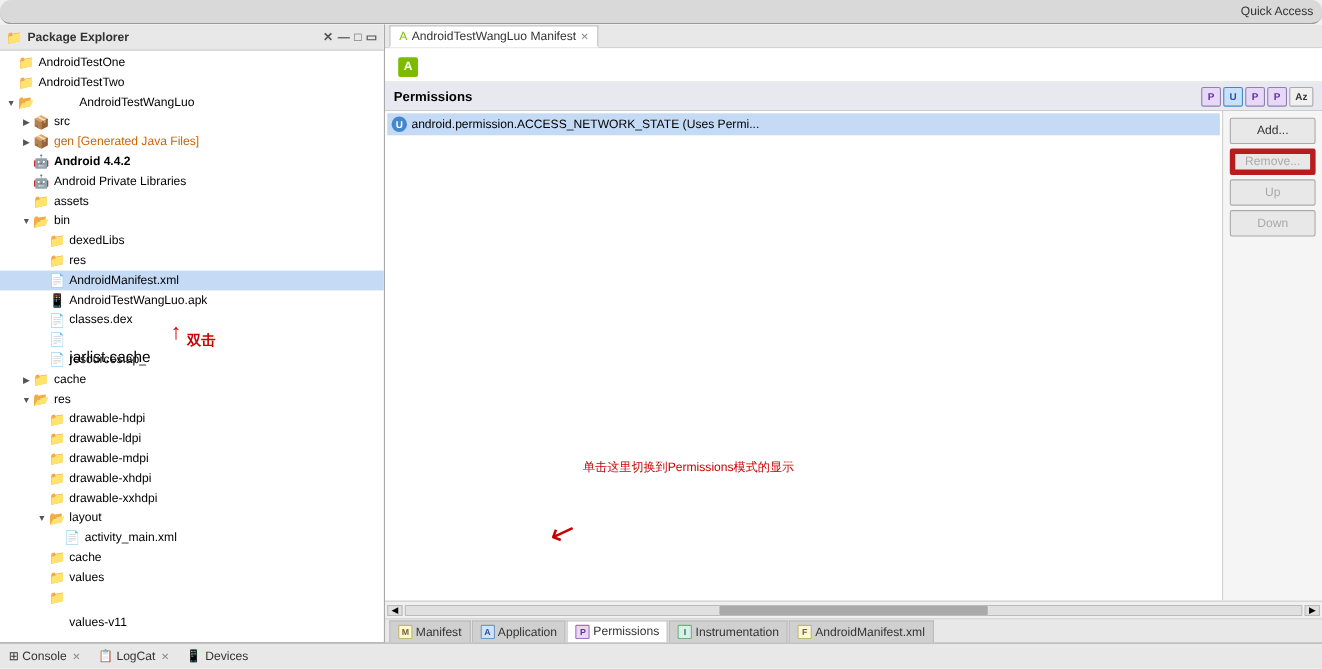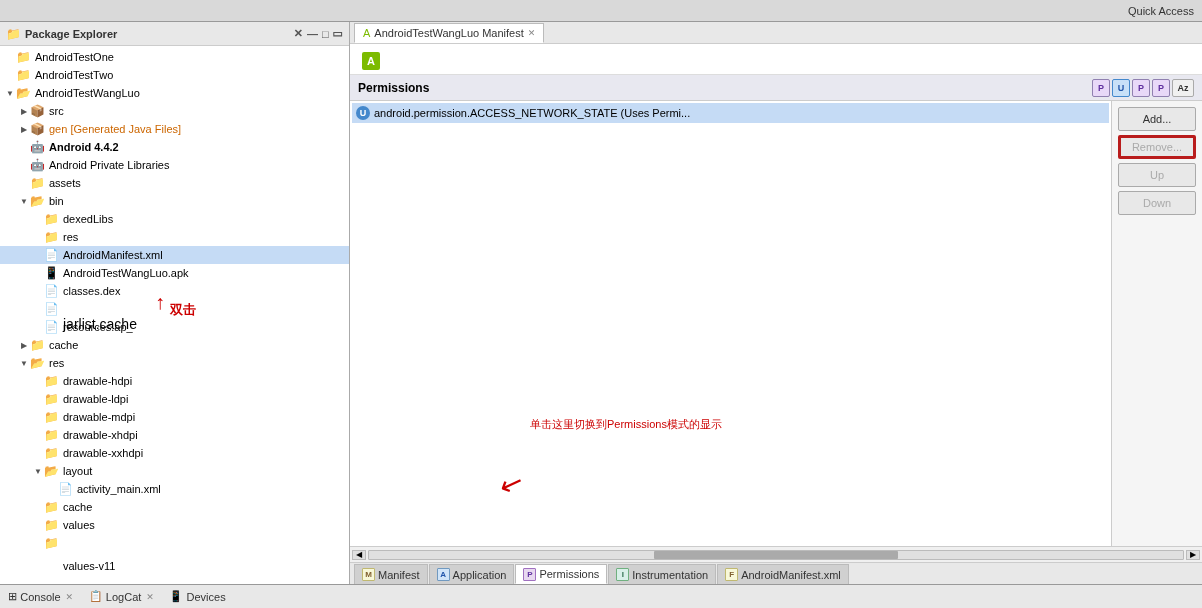--- a/index.html
+++ b/index.html
@@ -12,21 +12,21 @@
       overflow: hidden;
       display: flex;
       flex-direction: column;
     }
   </style>
 </head>
 <body>
 
 <div style="display:flex; flex-direction:column; width:1202px; height:608px; background:#f0f0f0; overflow:hidden;">
 
-  <div style="height:22px; background:#d9d9d9; border-bottom:1px solid #999; display:flex; align-items:center; padding:0 8px; font-size:11px; color:#333;">
+  <div style="height:22px; background:#d9d9d9; border-bottom:1px solid #999; display:flex; align-items:center; padding:0 8px; font-size:11px; color:#333;border-radius:10px;">
     <span style="margin-left:auto;">Quick Access</span>
   </div>
 
   <div style="display:flex; flex:1; overflow:hidden;">
 
     <div style="width:350px; background:#fff; border-right:1px solid #aaa; display:flex; flex-direction:column; overflow:hidden;">
 
       <div style="height:24px; background:#e8e8e8; border-bottom:1px solid #ccc; display:flex; align-items:center; padding:0 6px; font-size:11px; font-weight:bold; color:#333; gap:4px;">
         <span style="font-size:12px;">📁</span>
         <span>Package Explorer</span>
@@ -45,21 +45,21 @@
               <span style="font-size: 11px; color: rgb(0, 0, 0);">AndroidTestOne</span>
             </div>
             <div style="display: flex; align-items: center; height: 18px; padding-left: 4px; cursor: pointer; white-space: nowrap; font-size: 11px; color: rgb(0, 0, 0);">
               <span style="display: inline-block; width: 12px; font-size: 8px; color: rgb(85, 85, 85); text-align: center;"></span>
               <span style="display: inline-flex; align-items: center; justify-content: center; width: 16px; height: 14px; font-size: 12px; margin-right: 3px;">📁</span>
               <span style="font-size: 11px; color: rgb(0, 0, 0);">AndroidTestTwo</span>
             </div>
             <div style="display: flex; align-items: center; height: 18px; padding-left: 4px; cursor: pointer; white-space: nowrap; font-size: 11px; color: rgb(0, 0, 0);">
               <span style="display: inline-block; width: 12px; font-size: 8px; color: rgb(85, 85, 85); text-align: center;">▼</span>
               <span style="display: inline-flex; align-items: center; justify-content: center; width: 16px; height: 14px; font-size: 12px; margin-right: 3px;">📂</span>
-              <span style="font-size: 11px; color: rgb(0, 0, 0);">AndroidTestWangLuo</span>
+              <span style="font-size: 11px; color: rgb(0, 0, 0); margin-left: 37px;">AndroidTestWangLuo</span>
             </div>
             <div style="display: flex; align-items: center; height: 18px; padding-left: 18px; cursor: pointer; white-space: nowrap; font-size: 11px; color: rgb(0, 0, 0);">
               <span style="display: inline-block; width: 12px; font-size: 8px; color: rgb(85, 85, 85); text-align: center;">▶</span>
               <span style="display: inline-flex; align-items: center; justify-content: center; width: 16px; height: 14px; font-size: 12px; margin-right: 3px;">📦</span>
               <span style="font-size: 11px; color: rgb(0, 0, 0);">src</span>
             </div>
             <div style="display: flex; align-items: center; height: 18px; padding-left: 18px; cursor: pointer; white-space: nowrap; font-size: 11px; color: rgb(0, 0, 0);">
               <span style="display: inline-block; width: 12px; font-size: 8px; color: rgb(85, 85, 85); text-align: center;">▶</span>
               <span style="display: inline-flex; align-items: center; justify-content: center; width: 16px; height: 14px; font-size: 12px; margin-right: 3px;">📦</span>
               <span style="font-size: 11px; color: rgb(204, 102, 0);">gen [Generated Java Files]</span>
@@ -226,21 +226,21 @@
             <div style="flex:1; overflow-y:auto; border-right:1px solid #ccc; padding:2px; background:#fff; position:relative;">
               <div style="display:flex; align-items:center; height:20px; padding:0 4px; font-size:11px; color:#000; gap:4px; background:#c5dbf5;">
                 <span style="width:14px; height:14px; background:#4488cc; border-radius:7px; display:flex; align-items:center; justify-content:center; color:white; font-size:9px; font-weight:bold; flex-shrink:0;">U</span>
                 <span>android.permission.ACCESS_NETWORK_STATE (Uses Permi...</span>
               </div>
 
             </div>
 
             <div style="width:90px; padding:6px; display:flex; flex-direction:column; gap:4px; background:#f5f5f5;">
               <button style="height:24px; background:#e8e8e8; border:1px solid #aaa; font-size:11px; cursor:pointer; color:#333; text-align:center; border-radius:2px;">Add...</button>
-              <button style="height:24px; background:#e8e8e8; border:3px solid #b91c1c; font-size:11px; cursor:pointer; color:#aaa; text-align:center; border-radius:2px;">Remove...</button>
+              <button style="height:24px; background:#e8e8e8; border:5px solid #b91c1c; font-size:11px; cursor:pointer; color:#aaa; text-align:center; border-radius:2px;">Remove...</button>
               <button style="height:24px; background:#e8e8e8; border:1px solid #aaa; font-size:11px; cursor:pointer; color:#aaa; text-align:center; border-radius:2px;">Up</button>
               <button style="height:24px; background:#e8e8e8; border:1px solid #aaa; font-size:11px; cursor:pointer; color:#aaa; text-align:center; border-radius:2px;">Down</button>
             </div>
 
           </div>
 
         </div>
 
         <div style="height:16px; background:#f0f0f0; border-top:1px solid #ccc; display:flex; align-items:center; padding:0 2px; position:relative;">
           <div style="width:14px; height:10px; background:#e0e0e0; border:1px solid #bbb; display:flex; align-items:center; justify-content:center; font-size:8px; cursor:pointer;">◀</div>

